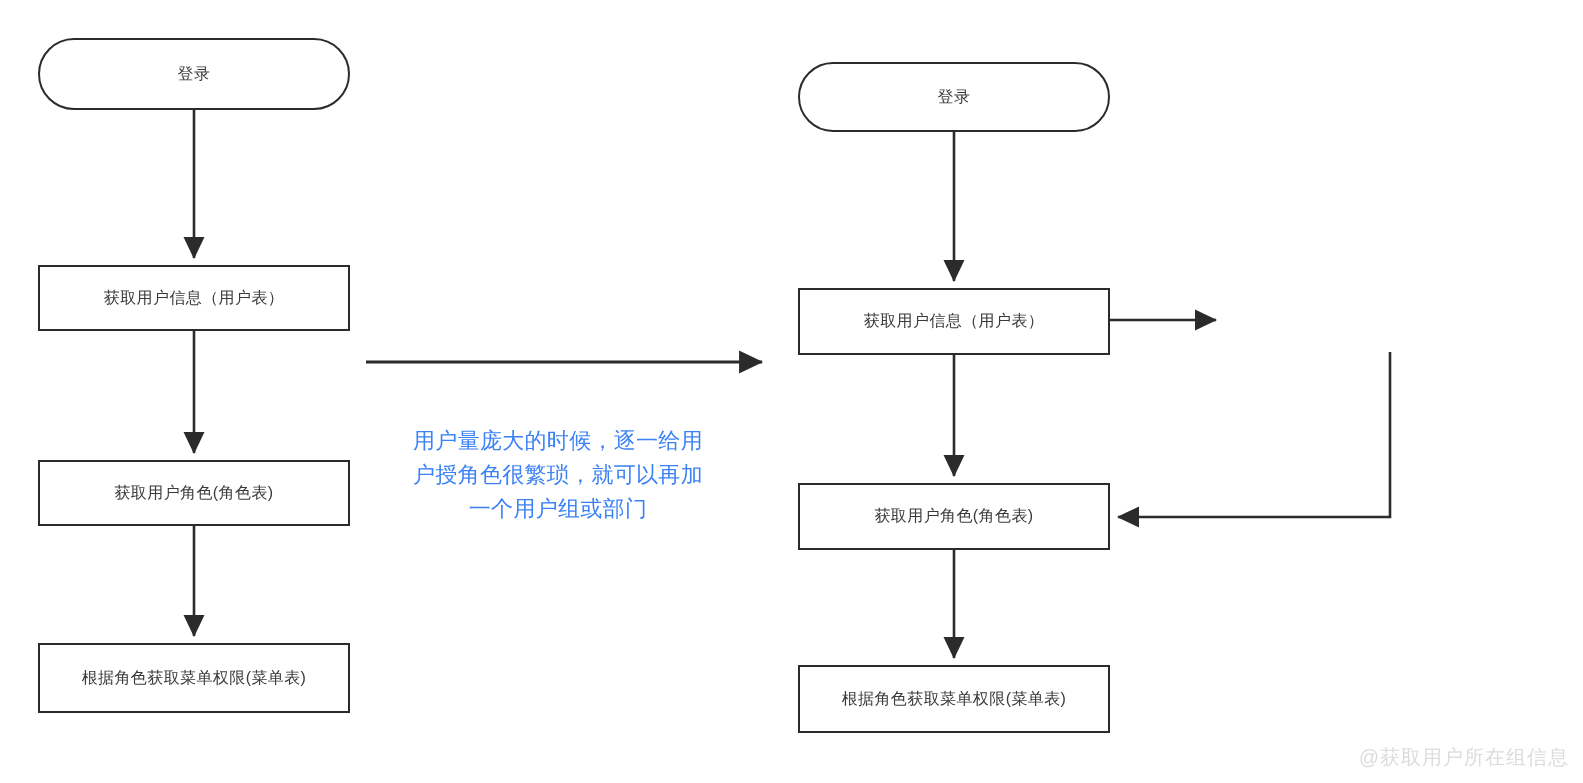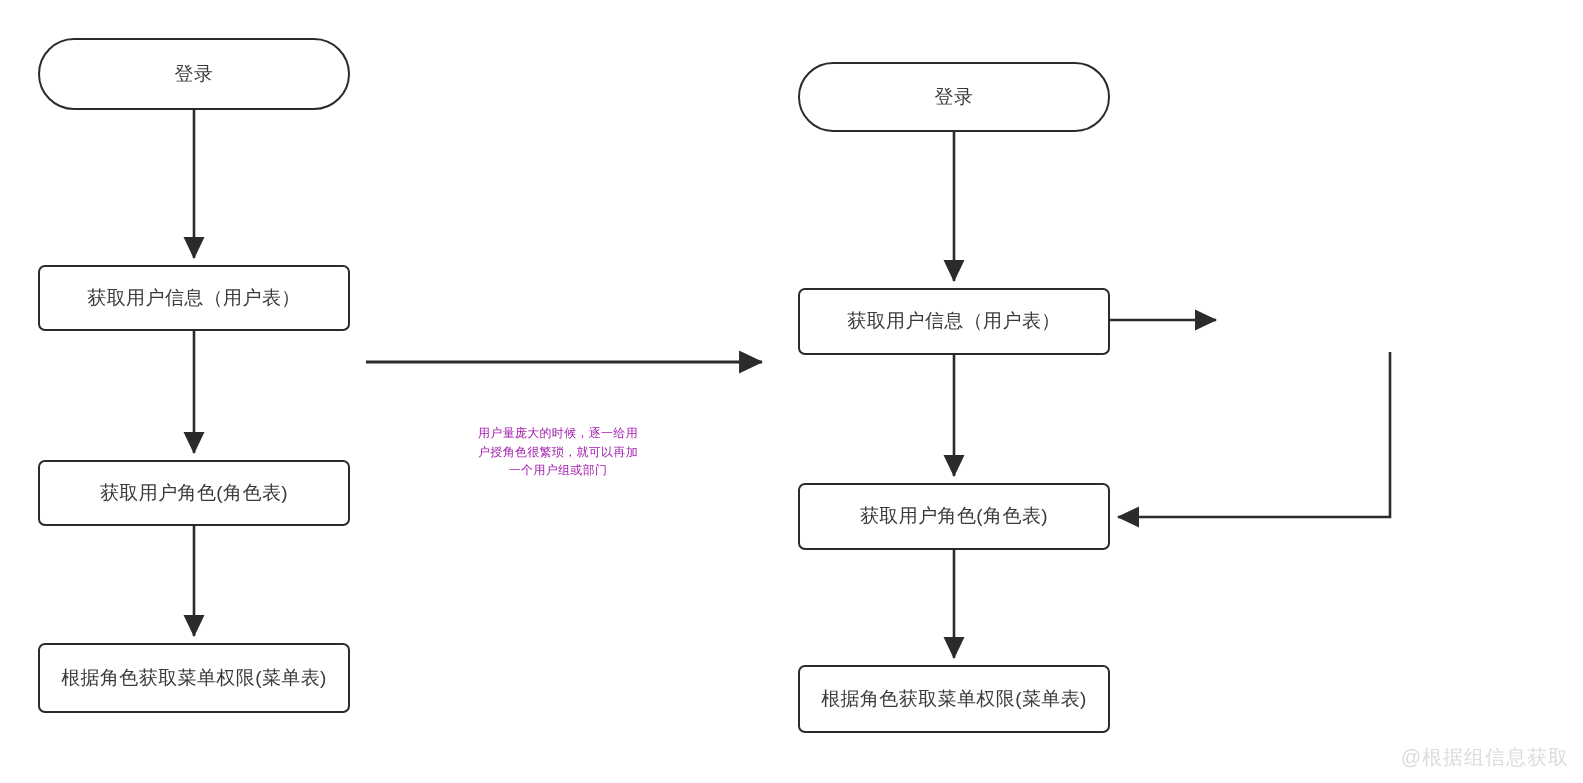--- a/index.html
+++ b/index.html
@@ -21,46 +21,46 @@
   .node {
     position: absolute;
     box-sizing: border-box;
     border: 2.2px solid #2b2b2b;
     background: #ffffff;
     display: flex;
     align-items: center;
     justify-content: center;
     text-align: center;
     color: #3a3a3a;
-    font-size: 19px;
+    font-size: 16px;
     letter-spacing: 0.4px;
     line-height: 1.3;
   }
   .node.pill {
     border-radius: 999px;
   }
   .node.rect {
-    border-radius: 7px;
+    border-radius: 0;
   }
   .node-label {
     display: block;
     padding: 0 14px;
   }
   .edge-layer {
     position: absolute;
     left: 0;
     top: 0;
     width: 1583px;
     height: 783px;
     pointer-events: none;
   }
   .annotation {
     position: absolute;
-    color: #a21caf;
-    font-size: 12px;
+    color: #3b82f6;
+    font-size: 22px;
     line-height: 1.55;
     text-align: center;
     letter-spacing: 0.3px;
     white-space: pre-line;
   }
   .watermark {
     position: absolute;
     right: 14px;
     bottom: 12px;
     color: #dcdcdc;
@@ -127,15 +127,15 @@
 
   <div class="node rect" style="left:798px; top:483px; width:312px; height:67px;">
     <span class="node-label">获取用户角色(角色表)</span>
   </div>
 
   <div class="node rect" style="left:798px; top:665px; width:312px; height:68px;">
     <span class="node-label">根据角色获取菜单权限(菜单表)</span>
   </div>
 
 
-  <div class="watermark">@根据组信息获取</div>
+  <div class="watermark">@获取用户所在组信息</div>
 
 </div>
 
 </body></html>

